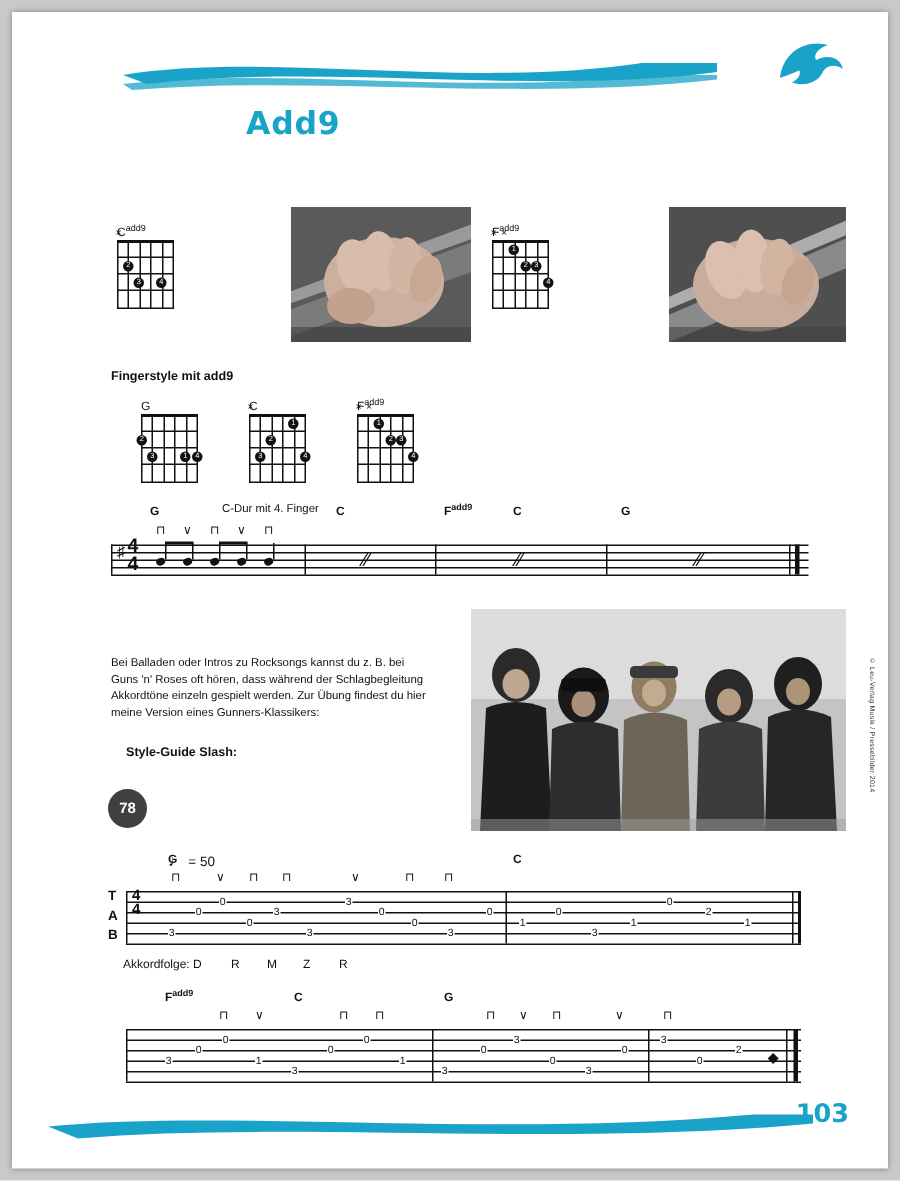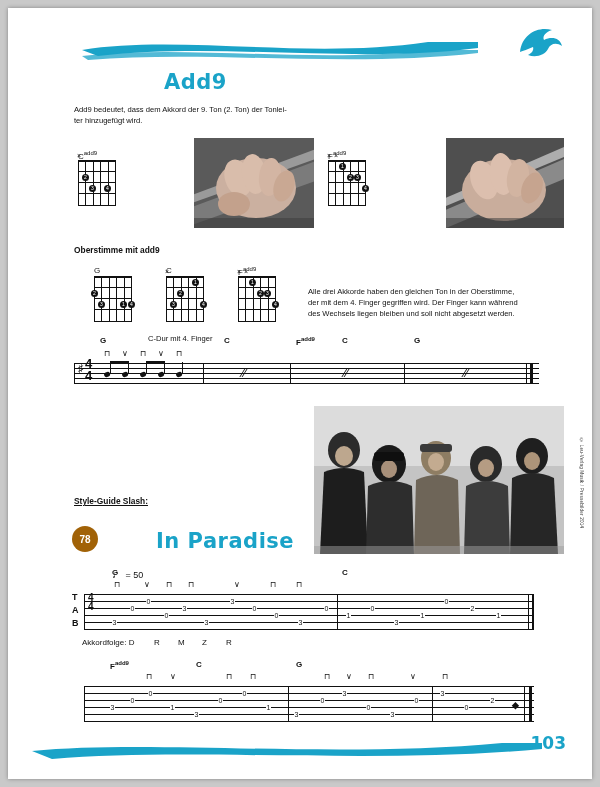--- a/index.html
+++ b/index.html
@@ -57,21 +57,21 @@
 
   
   .tab{position:absolute;}
   .tab .tln{position:absolute;left:0;height:1px;background:#111;}
   .tabnum{position:absolute;font-size:7px;color:#111;background:#fff;padding:0 .5px;line-height:7px;}
   .tabmark{position:absolute;font-size:9px;color:#111;font-weight:bold;line-height:10px;}
 
   
   .trackbadge{
     position:absolute;width:26px;height:26px;border-radius:50%;
-    background:#a16207;color:#fff;font-size:10px;font-weight:bold;
+    background:#404040;color:#fff;font-size:10px;font-weight:bold;
     display:flex;align-items:center;justify-content:center;
   }
   .pagenum{
     position:absolute;right:26px;bottom:26px;
     font-size:17px;font-weight:bold;color:#1aa3c8;
     font-family:"DejaVu Sans", sans-serif;
   }
   .copy{
     position:absolute;right:8px;top:430px;
     font-size:4.6px;color:#333;
@@ -92,22 +92,20 @@
   </div>
   <div class="logo">
     <svg width="56" height="42" viewBox="0 0 56 42">
       <path d="M8 30 C10 12, 26 4, 40 8 C34 10, 30 14, 32 18 C40 14, 48 16, 50 24 C44 20, 38 22, 36 27 C33 33, 24 36, 16 33 C20 31, 22 28, 21 25 C16 27, 11 29, 8 30 Z" fill="#1aa3c8"></path>
       <circle cx="41" cy="11" r="1.6" fill="#ffffff"></circle>
     </svg>
   </div>
 
   <div class="title-hand" style="position:absolute;left:156px;top:62px;">Add9</div>
 
-  <div class="body-txt" style="position:absolute;left:66px;top:96px;width:230px;white-space:pre-line;">Add9 bedeutet, dass dem Akkord der 9. Ton (2. Ton) der Tonlei-
-ter hinzugefügt wird.</div>
 
   <div class="chordwrap" style="left:70px;top:142px;">
     <div class="chordname">C<sup>add9</sup></div>
     <div class="grid">
       <div class="nut"></div>
       <div class="vline" style="left:0"></div>
         <div class="vline" style="left:7px"></div>
       <div class="vline" style="left:15px"></div>
         <div class="vline" style="left:22px"></div>
       <div class="vline" style="left:30px"></div>
@@ -169,21 +167,21 @@
       <path d="M-5 62 L125 6 L125 16 L-5 70 Z" fill="#adadad"></path>
       <ellipse cx="58" cy="52" rx="42" ry="31" fill="#c9ad9c"></ellipse>
       <ellipse cx="38" cy="42" rx="13" ry="20" fill="#dcbfae" transform="rotate(-20 38 42)"></ellipse>
       <ellipse cx="56" cy="36" rx="12" ry="21" fill="#dcbfae" transform="rotate(-6 56 36)"></ellipse>
       <ellipse cx="72" cy="40" rx="11" ry="19" fill="#d2b4a1" transform="rotate(8 72 40)"></ellipse>
       <ellipse cx="86" cy="50" rx="10" ry="16" fill="#c6a48f" transform="rotate(20 86 50)"></ellipse>
       <rect x="0" y="80" width="118" height="10" fill="#3f3f3f" opacity=".55"></rect>
     </svg>
   </div>
 
-  <div class="bold-sm" style="position:absolute;left:66px;top:237px;">Oberstimme mit add9</div>
+  <div class="bold-sm" style="position:absolute;left:66px;top:237px;">Fingerstyle mit add9</div>
 
   <div class="chordwrap" style="left:86px;top:258px;">
     <div class="chordname">G</div>
     <div class="grid">
       <div class="nut"></div>
       <div class="vline" style="left:0"></div>
         <div class="vline" style="left:7px"></div>
       <div class="vline" style="left:15px"></div>
         <div class="vline" style="left:22px"></div>
       <div class="vline" style="left:30px"></div>
@@ -237,23 +235,20 @@
         <div class="hline" style="top:45px"></div>
       <div class="xmark" style="left:-1px">×</div>
         <div class="xmark" style="left:6px">×</div>
       <div class="dot" style="left:11px;top:3px">1</div>
       <div class="dot" style="left:19px;top:14px">2</div>
       <div class="dot" style="left:26px;top:14px">3</div>
       <div class="dot" style="left:34px;top:25px">4</div>
     </div>
   </div>
 
-  <div class="body-txt" style="position:absolute;left:300px;top:278px;width:250px;white-space:pre-line;">Alle drei Akkorde haben den gleichen Ton in der Oberstimme,
-der mit dem 4. Finger gegriffen wird. Der Finger kann während
-des Wechsels liegen bleiben und soll nicht abgesetzt werden.</div>
 
   <div class="body-txt" style="position:absolute;left:140px;top:325px;">C-Dur mit 4. Finger</div>
 
   <div class="stave" style="left:66px;top:350px;width:465px;height:32px;">
     <div class="ln" style="top:5px;width:465px"></div>
     <div class="ln" style="top:10px;width:465px"></div>
     <div class="ln" style="top:15px;width:465px"></div>
     <div class="ln" style="top:20px;width:465px"></div>
     <div class="ln" style="top:25px;width:465px"></div>
     <div class="barline" style="left:0;top:5px;height:20px"></div>
@@ -289,21 +284,25 @@
     <div class="strum" style="left:84px;top:-9px">∨</div>
     <div class="strum" style="left:102px;top:-9px">⊓</div>
 
     <div class="chordlbl" style="left:26px;top:-22px">G</div>
     <div class="chordlbl" style="left:150px;top:-22px">C</div>
     <div class="chordlbl" style="left:222px;top:-22px">F<sup>add9</sup></div>
     <div class="chordlbl" style="left:268px;top:-22px">C</div>
     <div class="chordlbl" style="left:340px;top:-22px">G</div>
   </div>
 
-  <div class="bold-sm" style="position:absolute;left:66px;top:488px;text-decoration:underline;">Style-Guide Slash:</div>
+  <div class="body-txt" style="position:absolute;left:66px;top:428px;width:232px;white-space:pre-line;">Bei Balladen oder Intros zu Rocksongs kannst du z. B. bei
+Guns 'n' Roses oft hören, dass während der Schlagbegleitung
+Akkordtöne einzeln gespielt werden. Zur Übung findest du hier
+meine Version eines Gunners-Klassikers:</div>
+  <div class="bold-sm" style="position:absolute;left:76px;top:488px;">Style-Guide Slash:</div>
 
   <div class="photo" style="left:306px;top:398px;width:250px;height:148px;">
     <svg class="ph" viewBox="0 0 250 148" preserveAspectRatio="none">
       <rect width="250" height="148" fill="#e8e8e8"></rect>
       <rect y="0" width="250" height="60" fill="#dcdcdc"></rect>
       <rect y="60" width="250" height="88" fill="#c4c4c4"></rect>
 
       <g>
         <ellipse cx="30" cy="44" rx="16" ry="18" fill="#2b2b2b"></ellipse>
         <ellipse cx="30" cy="50" rx="9" ry="10" fill="#bda78e"></ellipse>
@@ -335,21 +334,20 @@
         <ellipse cx="218" cy="55" rx="8" ry="9" fill="#ad9479"></ellipse>
         <path d="M198 72 Q219 62 240 72 L244 148 L196 148 Z" fill="#262626"></path>
       </g>
       <rect y="140" width="250" height="8" fill="#9d9d9d" opacity=".5"></rect>
     </svg>
   </div>
 
   <div class="copy">© Leu-Verlag Musik / Pressebilder 2014</div>
 
   <div class="trackbadge" style="left:64px;top:518px;">78</div>
-  <div class="title-hand" style="position:absolute;left:148px;top:521px;">In Paradise</div>
 
   <div style="position:absolute;left:104px;top:560px;font-size:9px;color:#111;">
     <span style="font-size:11px;">♩</span>
     <span>= 50</span>
   </div>
 
   <div class="tab" style="left:76px;top:586px;width:450px;height:38px;">
     <div class="tln" style="top:0px;width:450px"></div>
     <div class="tln" style="top:7px;width:450px"></div>
     <div class="tln" style="top:14px;width:450px"></div>

